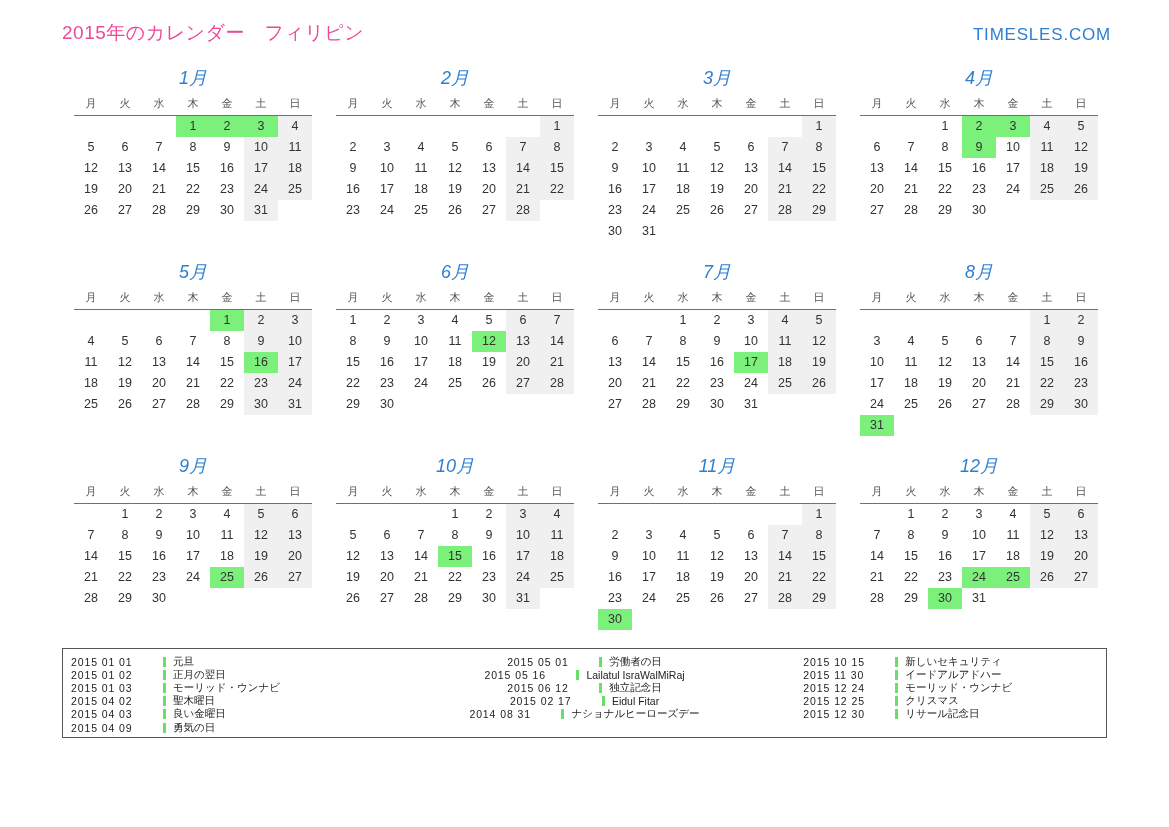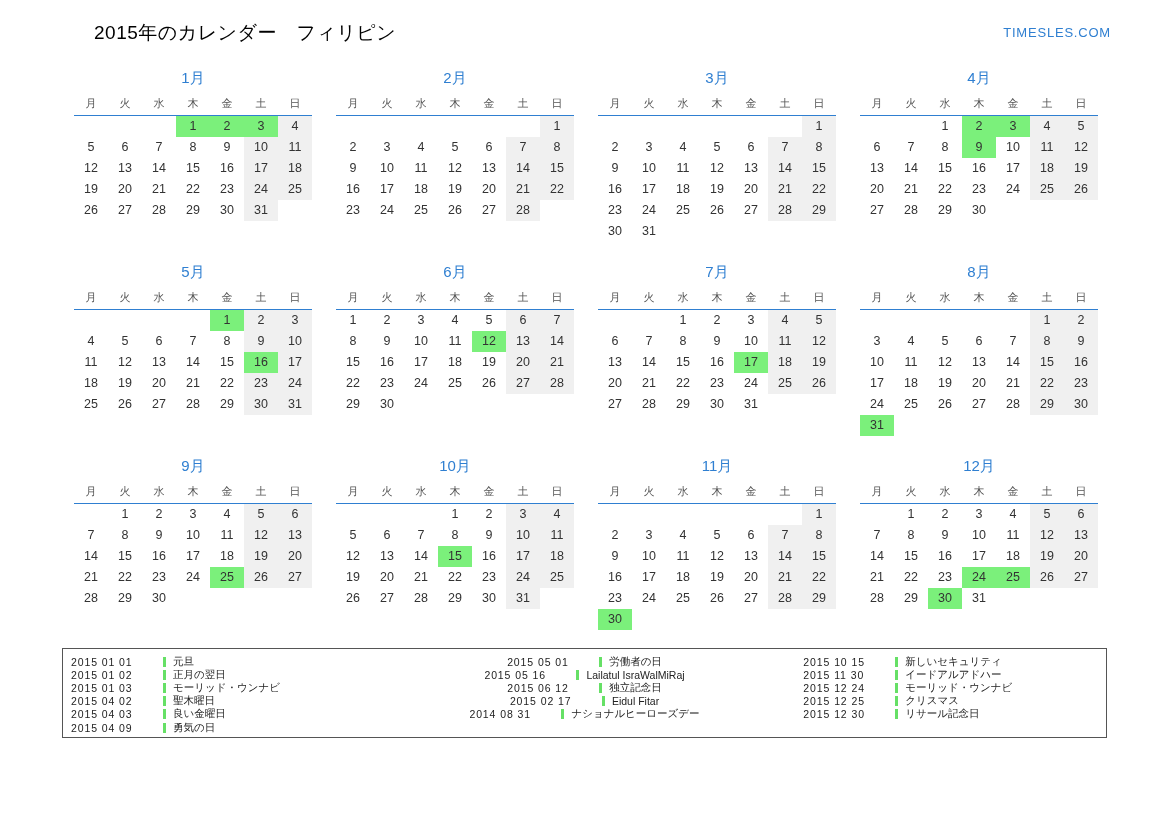--- a/index.html
+++ b/index.html
@@ -13,50 +13,50 @@
   .page {
     position: relative;
     width: 1169px; height: 827px;
     background: #ffffff;
   }
   
   .title {
     position: absolute;
     left: 62px; top: 20px;
     font-size: 19px;
-    color: #000000;
+    color: #ec4899;
     letter-spacing: 0.5px;
     white-space: nowrap;
-    margin-left: 32px;
   }
   .brand {
     position: absolute;
     right: 58px; top: 25px;
-    font-size: 13px;
+    font-size: 17px;
     color: #2f7fd1;
     letter-spacing: 0.8px;
     white-space: nowrap;
   }
   
   .months {
     position: absolute;
     left: 62px; top: 68px;
     width: 1048px;
     display: grid;
     grid-template-columns: repeat(4, 262px);
     grid-auto-rows: 194px;
   }
   .month { width: 262px; position: relative; }
   .month-name {
     text-align: center;
-    font-size: 15px;
+    font-size: 18px;
     color: #2f7fd1;
     margin-bottom: 6px;
     height: 20px;
     line-height: 20px;
+    font-style: italic;
   }
   table.cal {
     border-collapse: collapse;
     width: 238px;
     margin: 0 auto;
     table-layout: fixed;
   }
   table.cal th {
     font-size: 11px;
     font-weight: normal;

